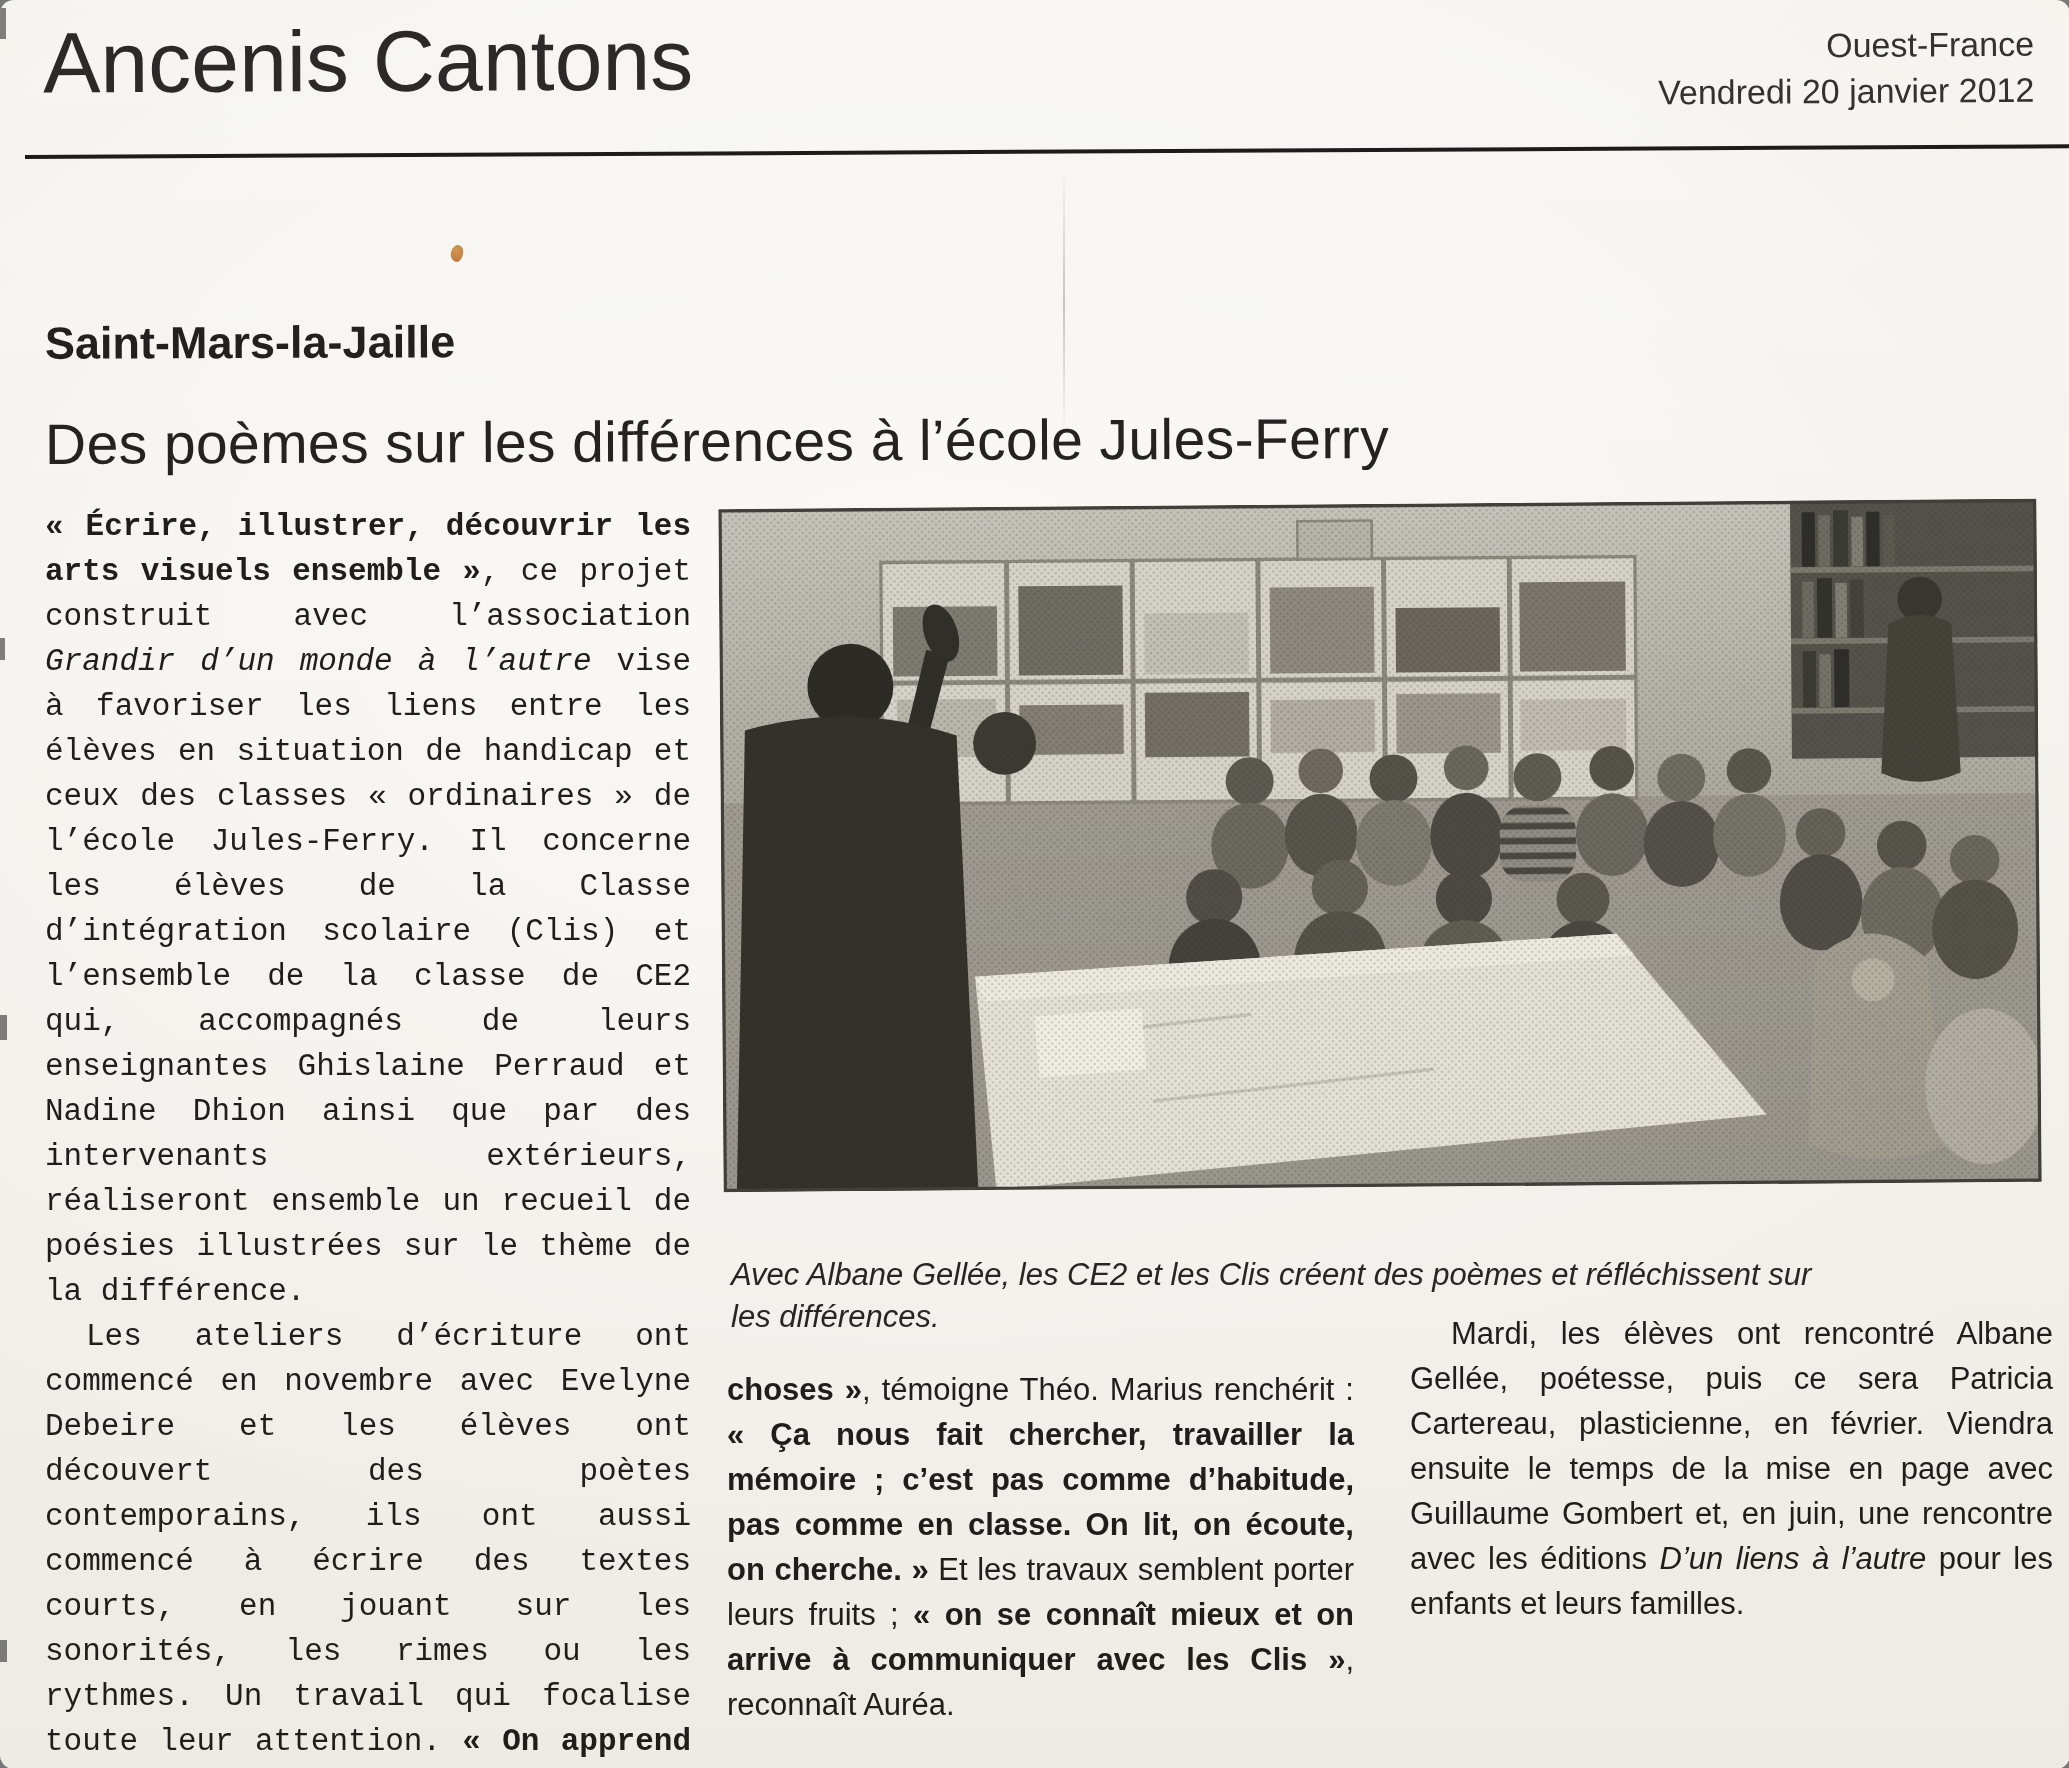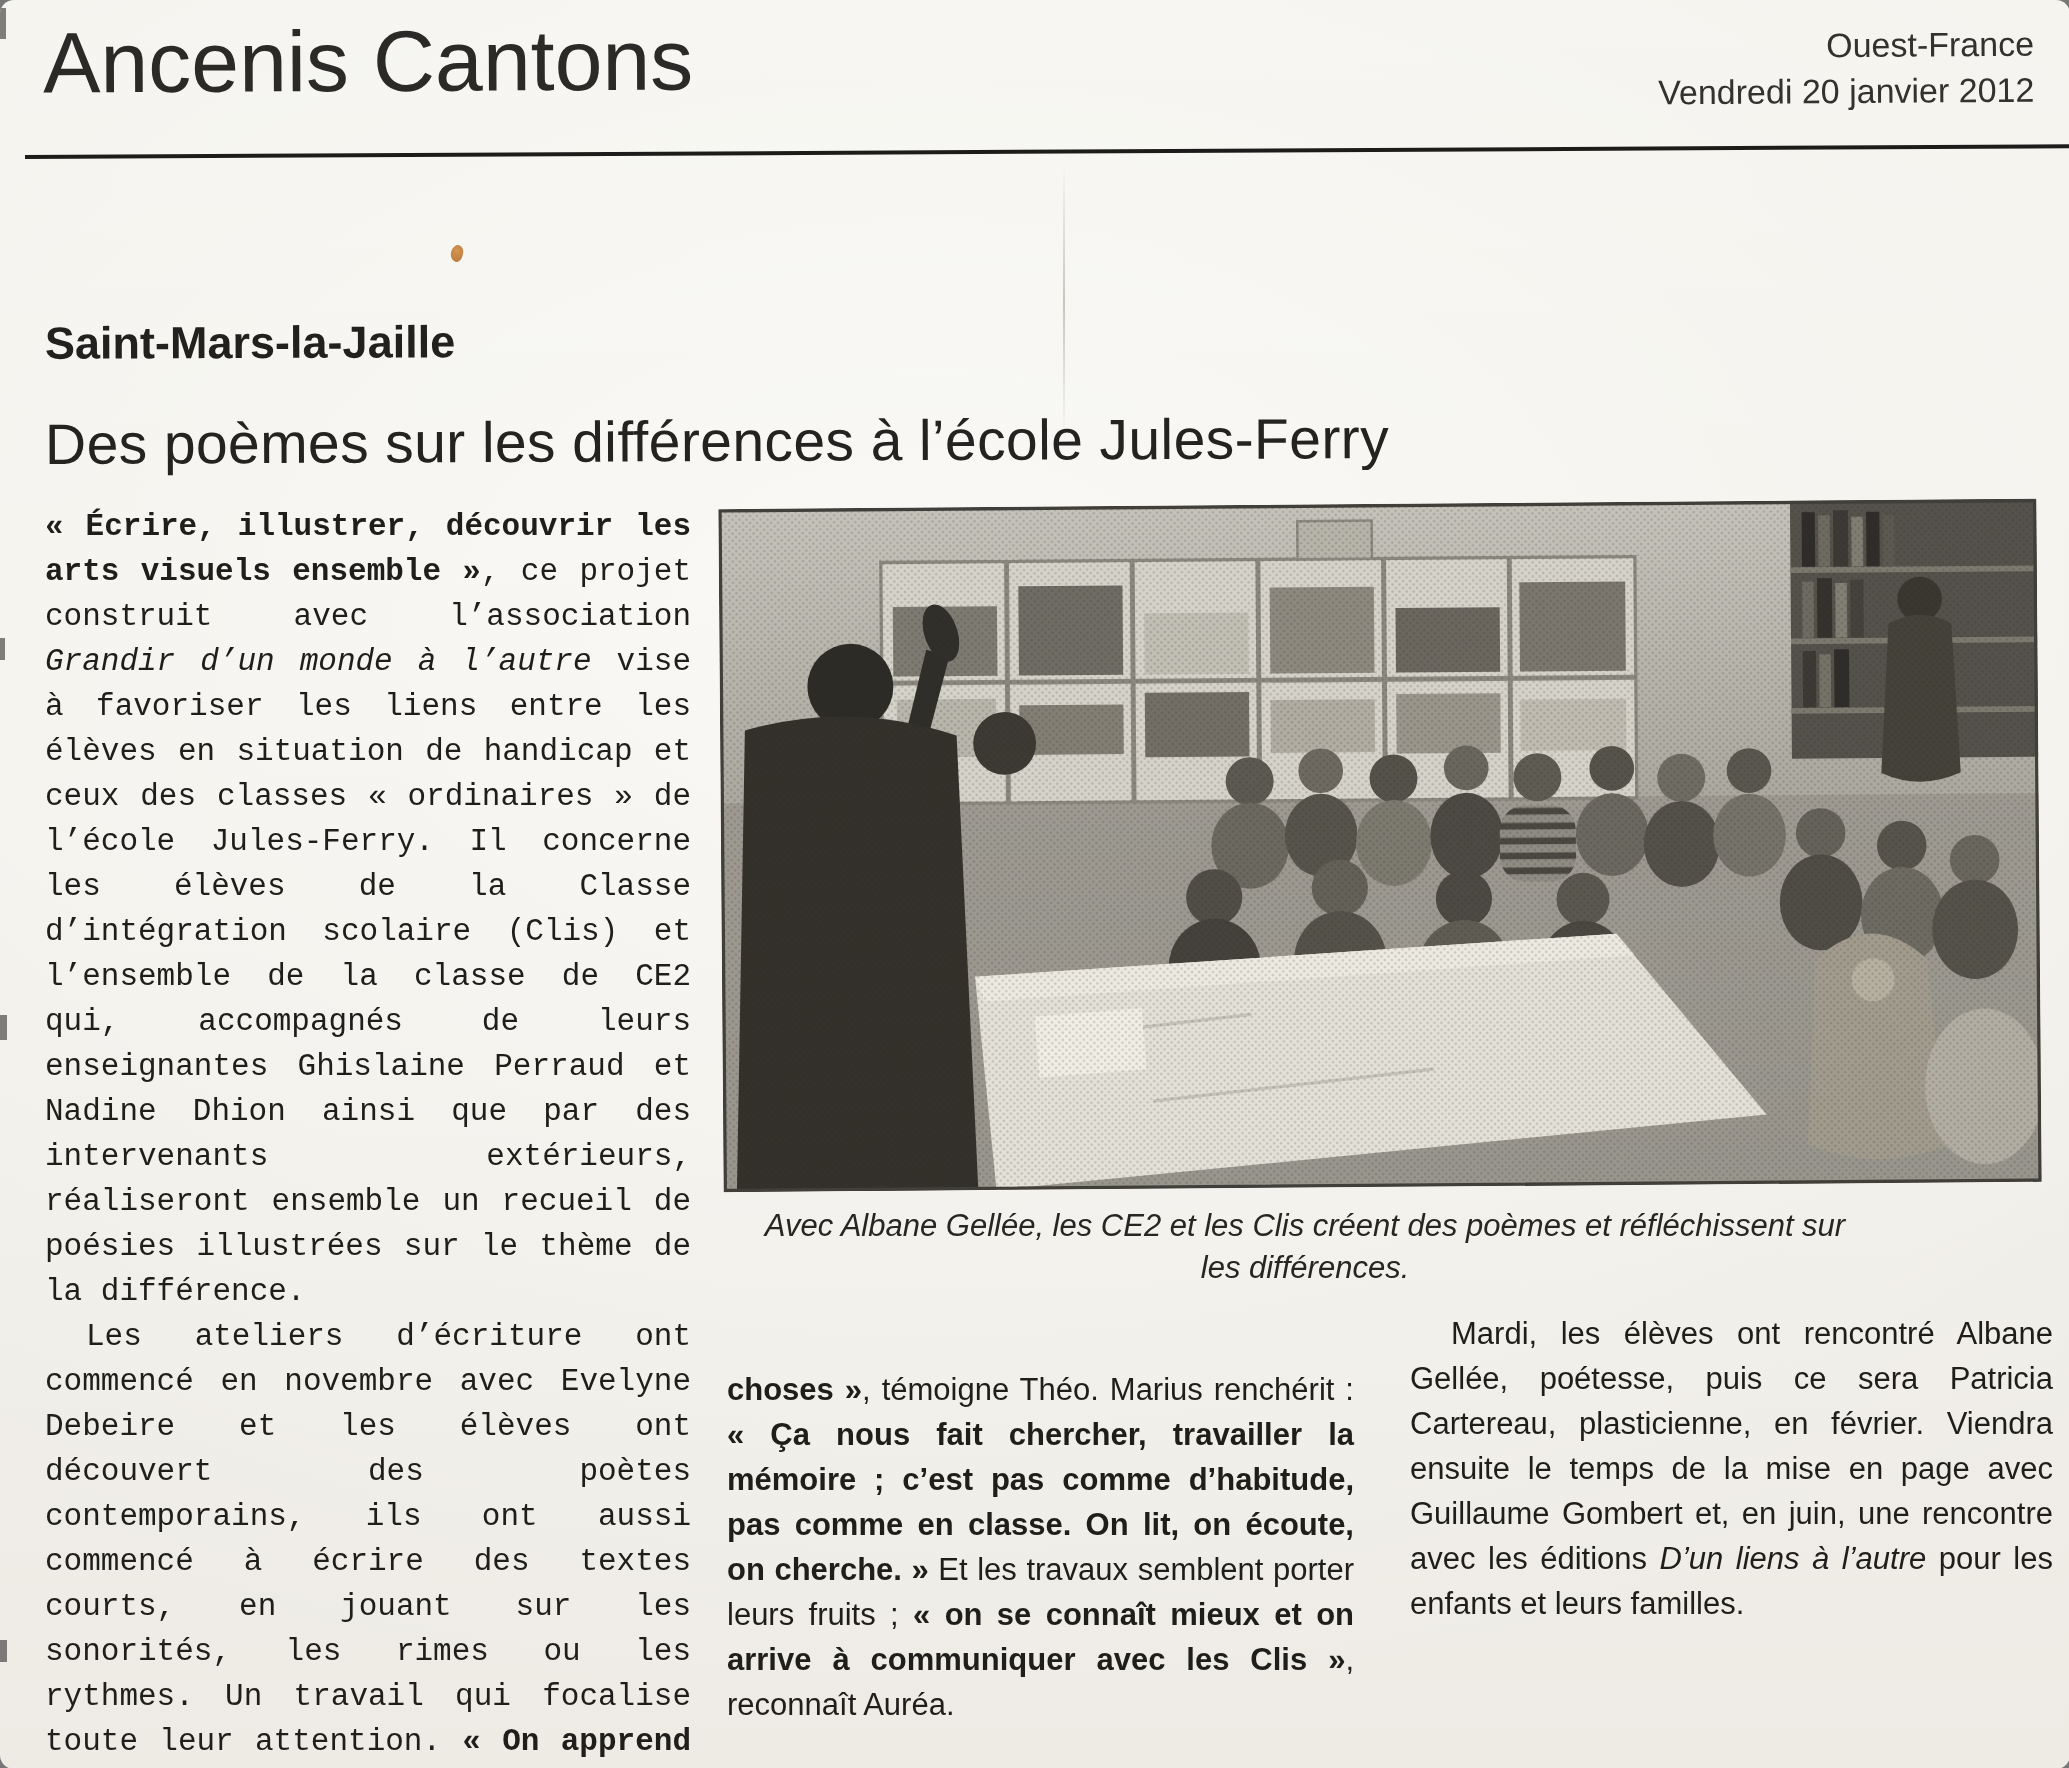--- a/index.html
+++ b/index.html
@@ -64,24 +64,23 @@
   .col2{left:727px;top:1367px;width:627px;}
   .col3{left:1410px;top:1311px;width:643px;}
   .run-b{font-weight:700;}
   .run-i{font-style:italic;}
   .photo{
     position:absolute;left:721px;top:504px;width:1318px;height:683px;margin:0;
     transform:rotate(-0.45deg);
   }
   .photo svg{display:block;width:100%;height:100%;}
   .caption{
-    position:absolute;left:731px;top:1205px;width:1108px;
+    position:absolute;left:731px;top:1254px;width:1108px;
     font-size:31px;line-height:42px;font-style:italic;color:#272623;
-    text-align:center;
-    margin-left:20px;
+    text-align:left;
   }
 </style>
 </head>
 <body>
 
 <div class="page">
 
   <div class="masthead-left">Ancenis Cantons</div>
 
   <div class="masthead-right">

